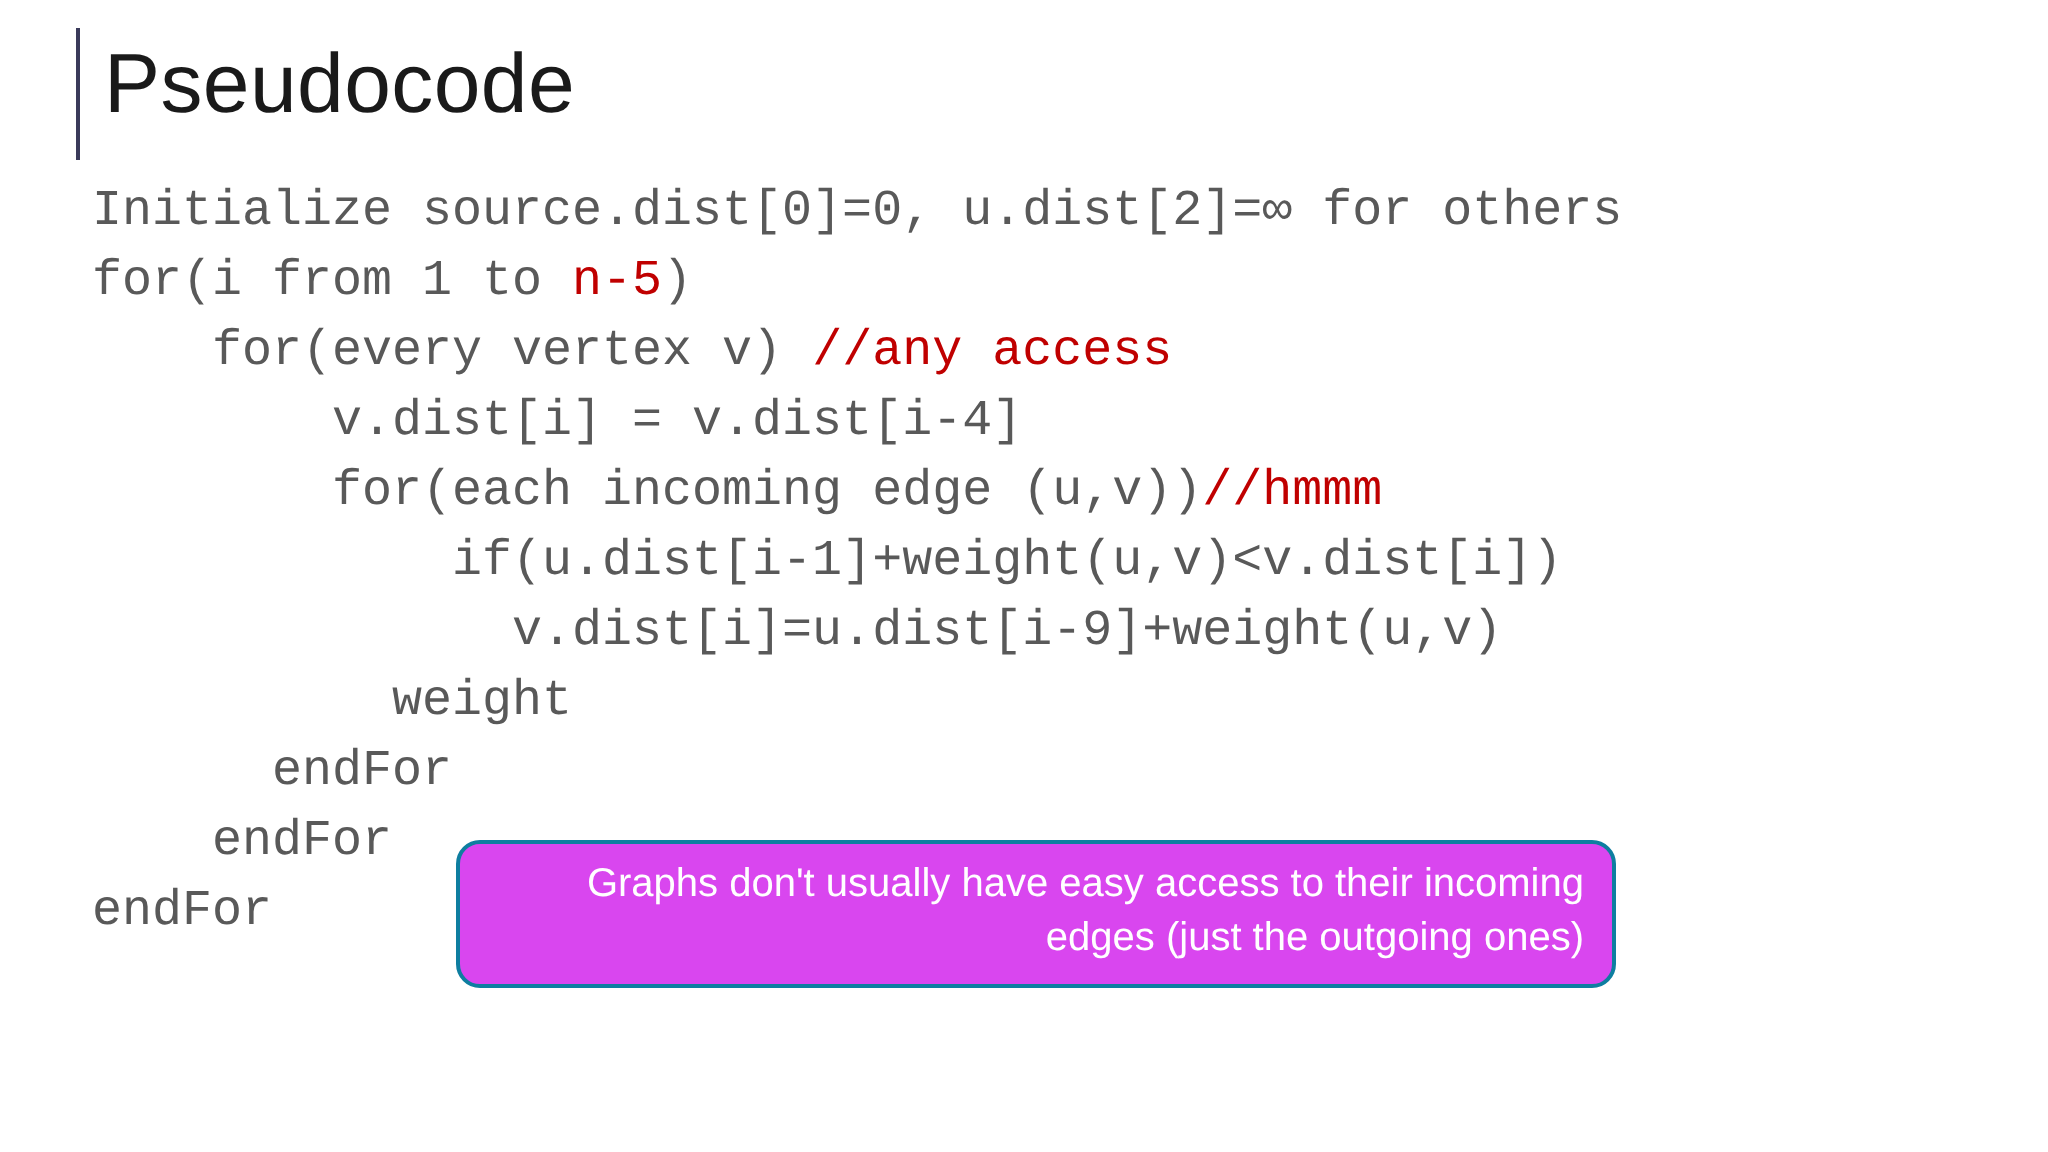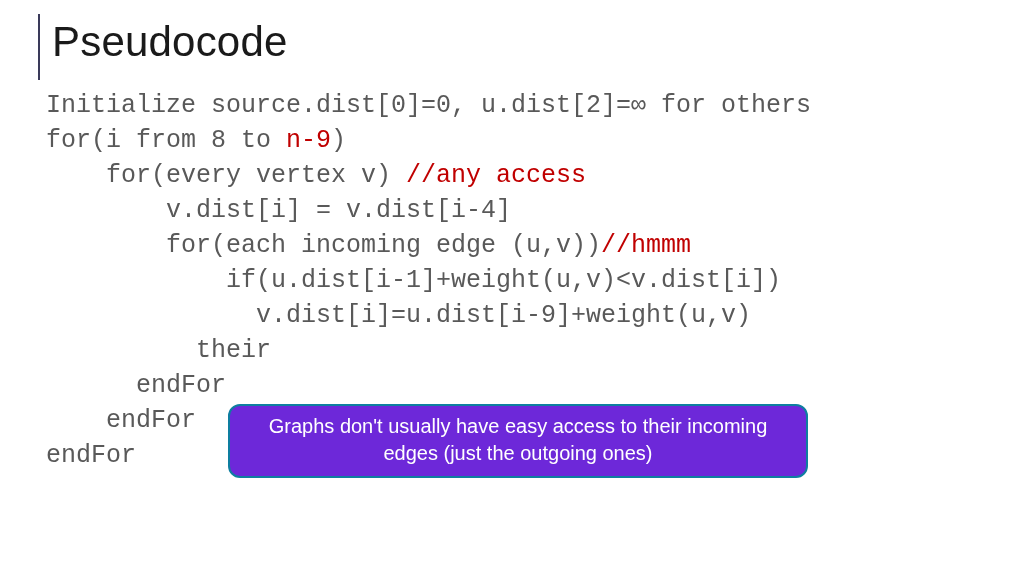--- a/index.html
+++ b/index.html
@@ -37,47 +37,47 @@
     font-family: "Courier New", Courier, monospace;
     font-size: 25px;
     line-height: 1.4;
     color: #595959;
     white-space: pre;
   }
   .red { color: #c00000; }
   .callout {
     position: absolute;
     left: 228px;
-    top: 404px;
+    top: 420px;
     width: 580px;
-    background: #6d28d9;
+    background: #d946ef;
     border: 2px solid #0e7ea0;
     border-radius: 12px;
     color: #ffffff;
     font-family: "Segoe UI", "Gill Sans", "Trebuchet MS", sans-serif;
     font-size: 20px;
-    text-align: center;
+    text-align: right;
     padding: 7px 14px 9px 14px;
     box-sizing: border-box;
     line-height: 1.35;
   }
 </style>
 </head>
 <body>
 
 <div class="slide">
   <div class="title-rule"></div>
   <h1 class="title">Pseudocode</h1>
 
   <div class="code"><span>Initialize source.dist[0]=0, u.dist[2]=∞ for others</span>
-<span>for(i from 8 to </span><span class="red">n-9</span><span>)</span>
+<span>for(i from 1 to </span><span class="red">n-5</span><span>)</span>
 <span>    for(every vertex v) </span><span class="red">//any access</span>
 <span>        v.dist[i] = v.dist[i-4]</span>
 <span>        for(each incoming edge (u,v))</span><span class="red">//hmmm</span>
 <span>            if(u.dist[i-1]+weight(u,v)&lt;v.dist[i])</span>
 <span>              v.dist[i]=u.dist[i-9]+weight(u,v)</span>
-<span>          their</span>
+<span>          weight</span>
 <span>      endFor</span>
 <span>    endFor</span>
 <span>endFor</span></div>
 
   <div class="callout">Graphs don't usually have easy access to their incoming edges (just the outgoing ones)</div>
 </div>
 
 </body></html>

